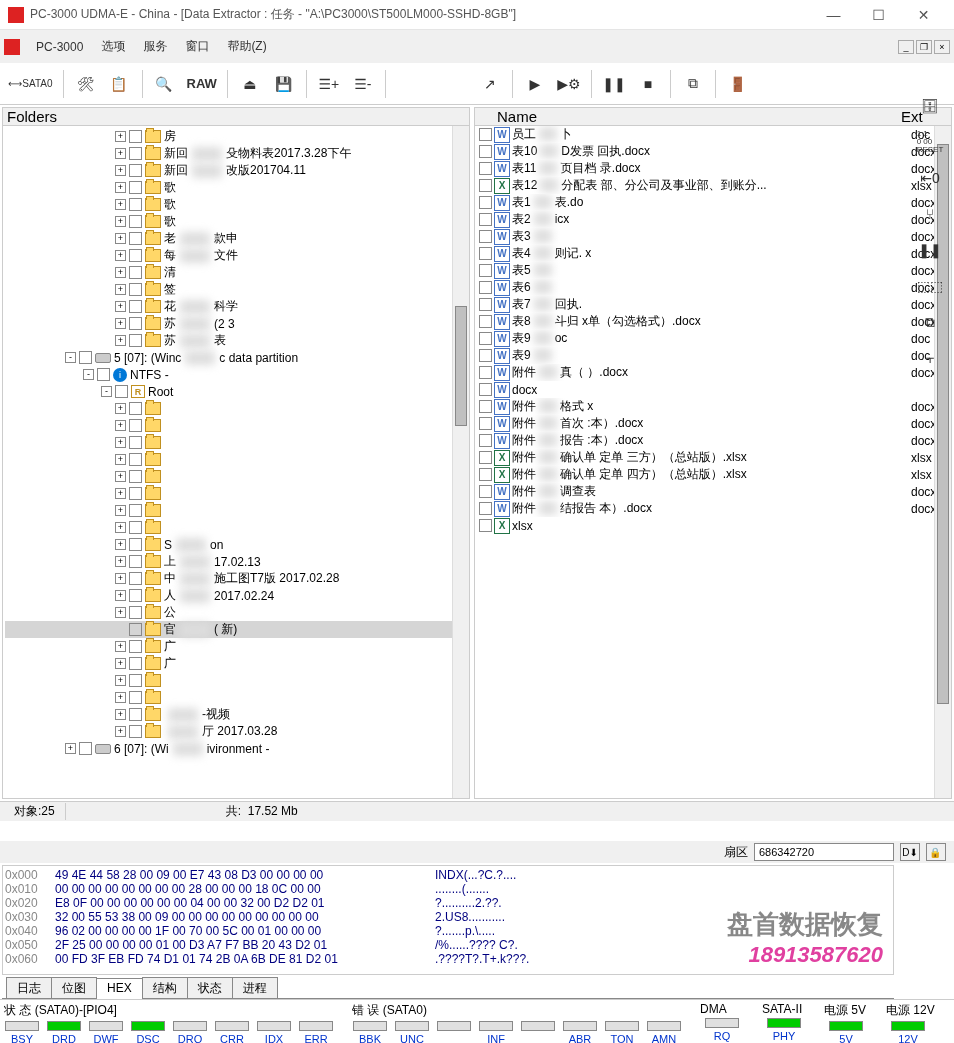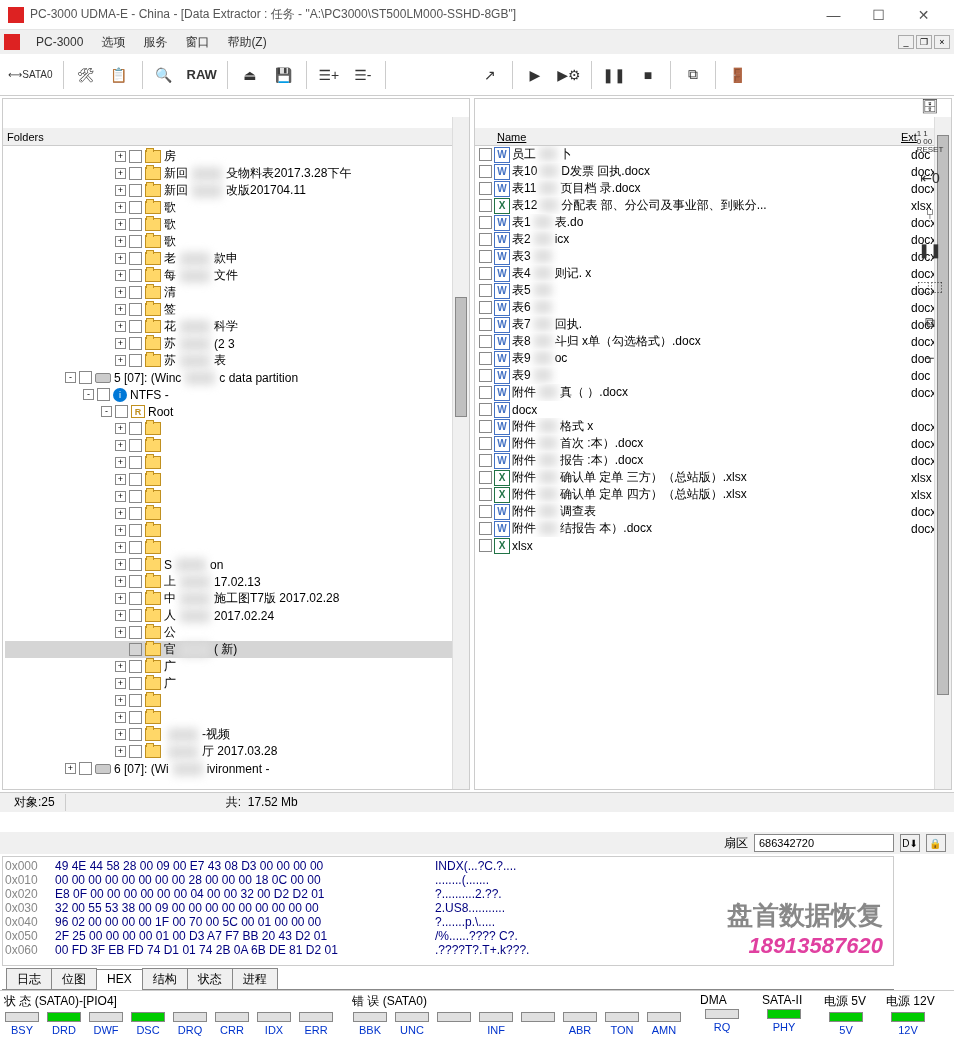--- a/index.html
+++ b/index.html
@@ -2,35 +2,35 @@
 <html><head>
 <meta charset="utf-8">
 <style>
 * { box-sizing: border-box; margin: 0; padding: 0; font-family: "Microsoft YaHei", "Segoe UI", Tahoma, sans-serif; }
 body { width: 954px; height: 1043px; background: #fff; font-size: 12px; overflow: hidden; position: relative; }
 .titlebar { height: 30px; background: #fff; border-bottom: 1px solid #e5e5e5; display: flex; align-items: center; padding: 0 8px; }
 .titlebar .icon { width: 16px; height: 16px; background: #d22; margin-right: 6px; }
 .titlebar .title { flex: 1; color: #555; font-size: 12px; }
 .titlebar .winbtns { display: flex; gap: 0; }
 .titlebar .winbtn { width: 45px; height: 30px; display: flex; align-items: center; justify-content: center; color: #555; font-size: 14px; cursor: pointer; }
-.menubar { height: 24px; background: #f0f0f0; display: flex; align-items: center; padding: 0 4px; gap: 2px; position: relative; }
+.menubar { height: 33px; background: #f0f0f0; display: flex; align-items: center; padding: 0 4px; gap: 2px; position: relative; }
 .menubar .appicon { width: 16px; height: 16px; background: #d22; margin-right: 6px; }
 .menubar .menuitem { padding: 2px 8px; color: #333; cursor: pointer; }
 .menubar .mdi-btns { position: absolute; right: 4px; display: flex; gap: 2px; }
 .menubar .mdi-btn { width: 16px; height: 14px; border: 1px solid #aaa; display: flex; align-items: center; justify-content: center; font-size: 9px; cursor: pointer; }
 .toolbar { height: 42px; background: #fff; border-bottom: 1px solid #ccc; display: flex; align-items: center; padding: 0 4px; gap: 2px; }
 .toolbar .tbtn { min-width: 32px; height: 32px; display: flex; align-items: center; justify-content: center; background: #fff; color: #333; cursor: pointer; font-size: 14px; padding: 0 4px; }
 .toolbar .sep { width: 1px; height: 28px; background: #ccc; margin: 0 4px; }
 .toolbar .sata { font-size: 10px; text-align: center; line-height: 1; }
 .toolbar .raw { font-weight: bold; font-size: 13px; }
 .main { display: flex; height: 696px; }
 .left-panel { width: 468px; border: 1px solid #ccc; margin: 2px; display: flex; flex-direction: column; position: relative; }
 .right-panel { flex: 1; border: 1px solid #ccc; margin: 2px; display: flex; flex-direction: column; position: relative; }
-.panel-header { height: 18px; background: #f0f0f0; border-bottom: 1px solid #ccc; display: flex; align-items: center; padding: 0 4px; font-size: 11px; margin-top: 29px; }
-.panel-header .col { padding: 0 4px; text-decoration: underline; }
+.panel-header { height: 18px; background: #f0f0f0; border-bottom: 1px solid #ccc; display: flex; align-items: center; padding: 0 4px; font-size: 15px; }
+.panel-header .col { padding: 0 4px; }
 .tree { flex: 1; overflow-y: auto; overflow-x: hidden; background: #fff; padding: 2px; }
 .tree-row { display: flex; align-items: center; height: 17px; white-space: nowrap; }
 .tree-row.selected { background: #d5d5d5; }
 .exp { width: 11px; height: 11px; border: 1px solid #888; display: inline-flex; align-items: center; justify-content: center; font-size: 9px; margin-right: 3px; cursor: pointer; line-height: 1; }
 .cb { width: 13px; height: 13px; border: 1px solid #888; margin-right: 3px; cursor: pointer; }
 .fldr { width: 16px; height: 13px; background: #ffd768; border: 1px solid #c09020; margin-right: 3px; position: relative; }
 .fldr::before { content: ''; position: absolute; top: -3px; left: 0; width: 6px; height: 3px; background: #ffd768; border: 1px solid #c09020; border-bottom: none; }
 .part { width: 16px; height: 10px; background: #ccc; border: 1px solid #888; border-radius: 2px; margin-right: 3px; }
 .ntfs { width: 14px; height: 14px; background: #0078d7; border-radius: 50%; margin-right: 3px; color: #fff; font-size: 9px; display: flex; align-items: center; justify-content: center; }
 .root { width: 14px; height: 13px; background: #fff; border: 1px solid #c09020; margin-right: 3px; color: #c09020; font-size: 9px; display: flex; align-items: center; justify-content: center; font-weight: bold; }

